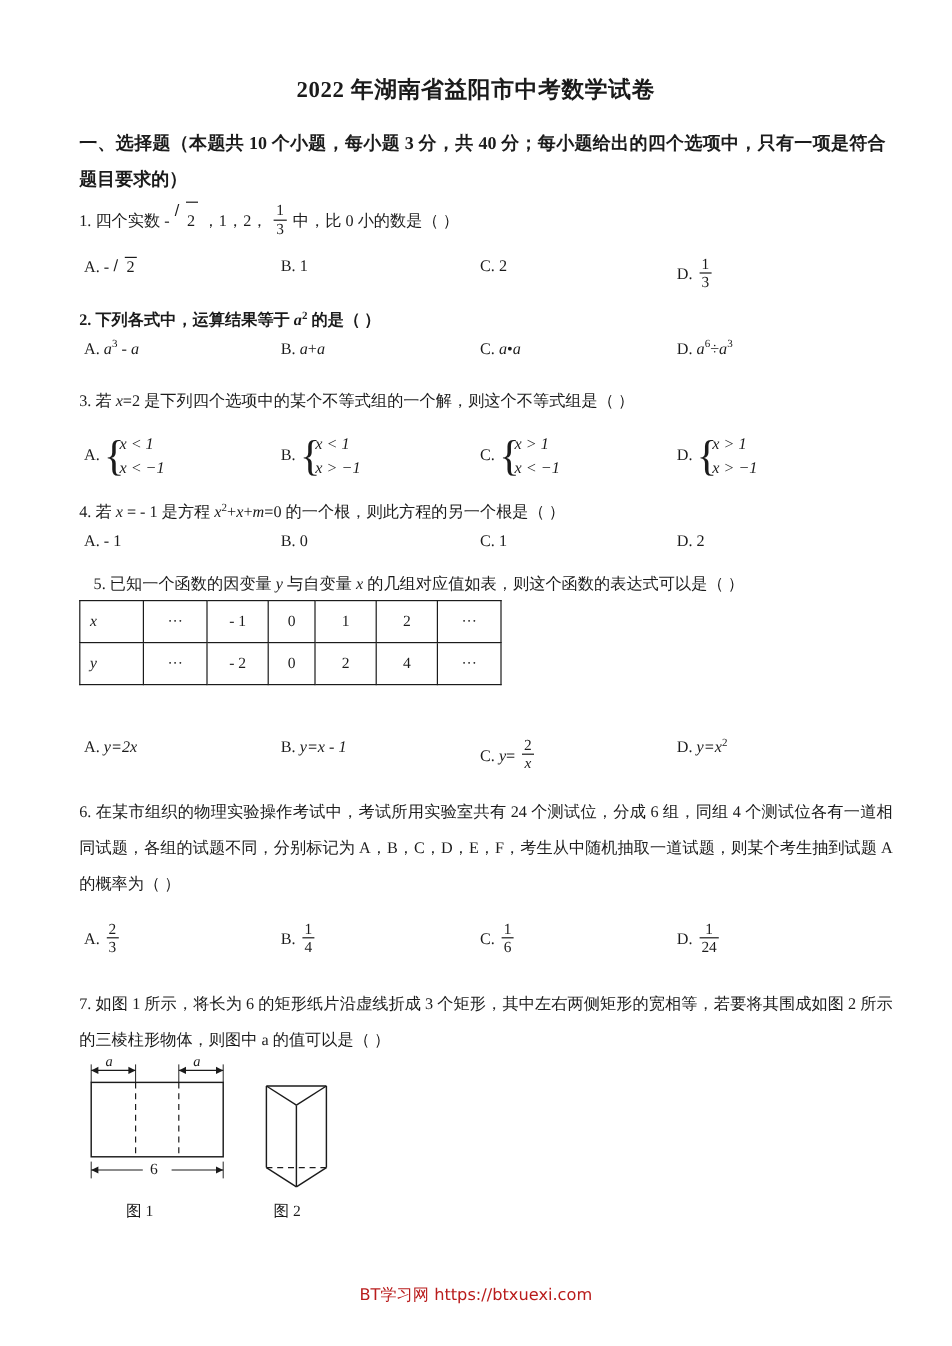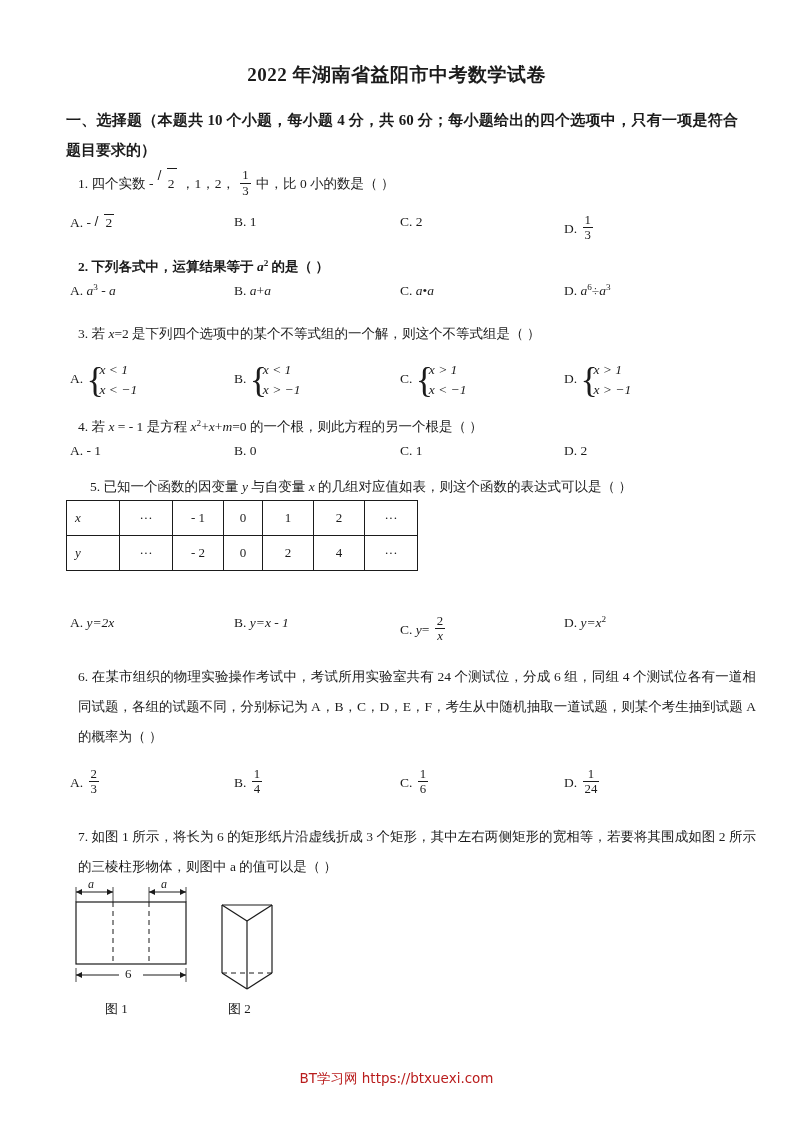--- a/index.html
+++ b/index.html
@@ -27,21 +27,21 @@
     position:absolute;
     top:105px; left:66px; width:672px;
     font-size:15px;
     font-weight:bold;
     line-height:30px;
     text-align:justify;
   }
 
   .q {
     position:absolute;
-    left:78px; width:678px;
+    left:66px; width:678px;
     font-size:13.5px;
     line-height:30px;
   }
   .q-body { text-align:justify; }
 
   .opts {
     position:absolute;
     left:66px; width:690px;
     font-size:13.5px;
   }
@@ -111,21 +111,21 @@
     font-family:"DejaVu Sans", sans-serif;
   }
 </style>
 </head>
 <body>
 
 <div class="page">
 
   <div class="title">2022 年湖南省益阳市中考数学试卷</div>
 
-  <div class="section-head">一、选择题（本题共 10 个小题，每小题 4 分，共 60 分；每小题给出的四个选项中，只有一项是符合题目要求的）</div>
+  <div class="section-head">一、选择题（本题共 10 个小题，每小题 3 分，共 40 分；每小题给出的四个选项中，只有一项是符合题目要求的）</div>
 
   <div class="q" style="top:168px;">
     <span class="q-body">
       <span>1.</span>
       <span>四个实数 -</span>
       <span class="sqrt"><span class="rad">2</span></span>
       <span>，1，2，</span>
       <span class="frac">
         <span class="num">1</span>
         <span class="den">3</span>

